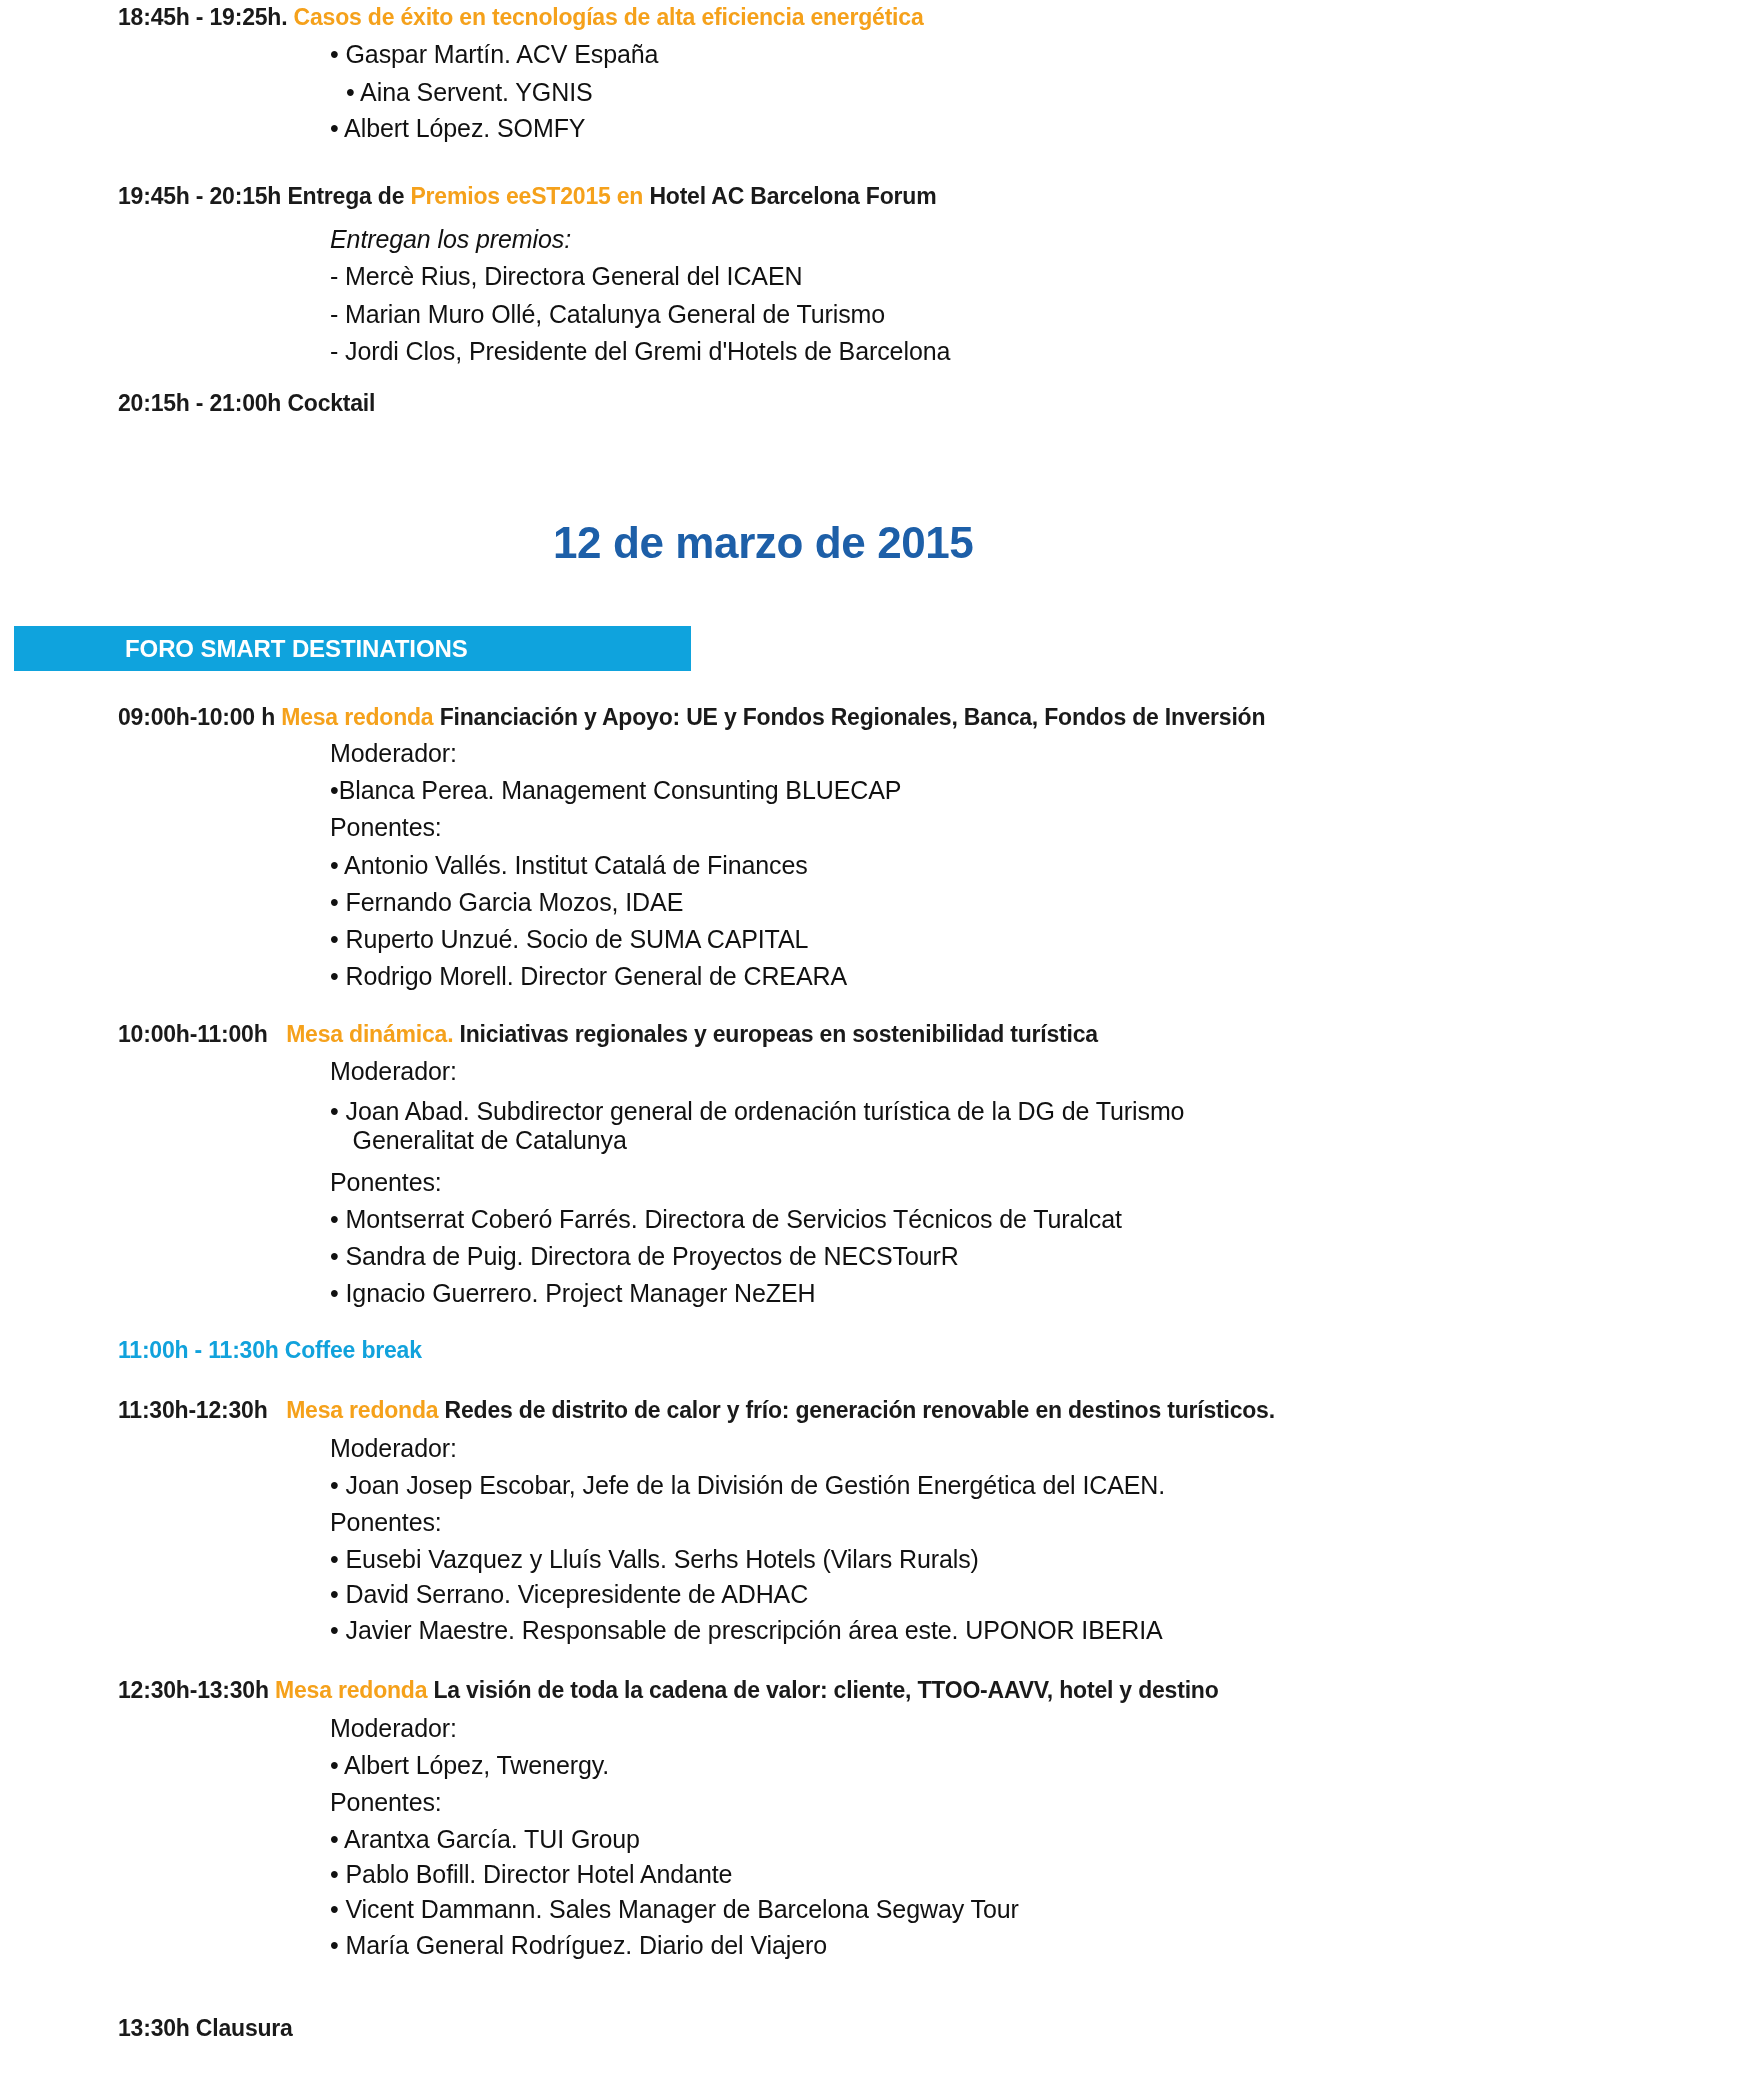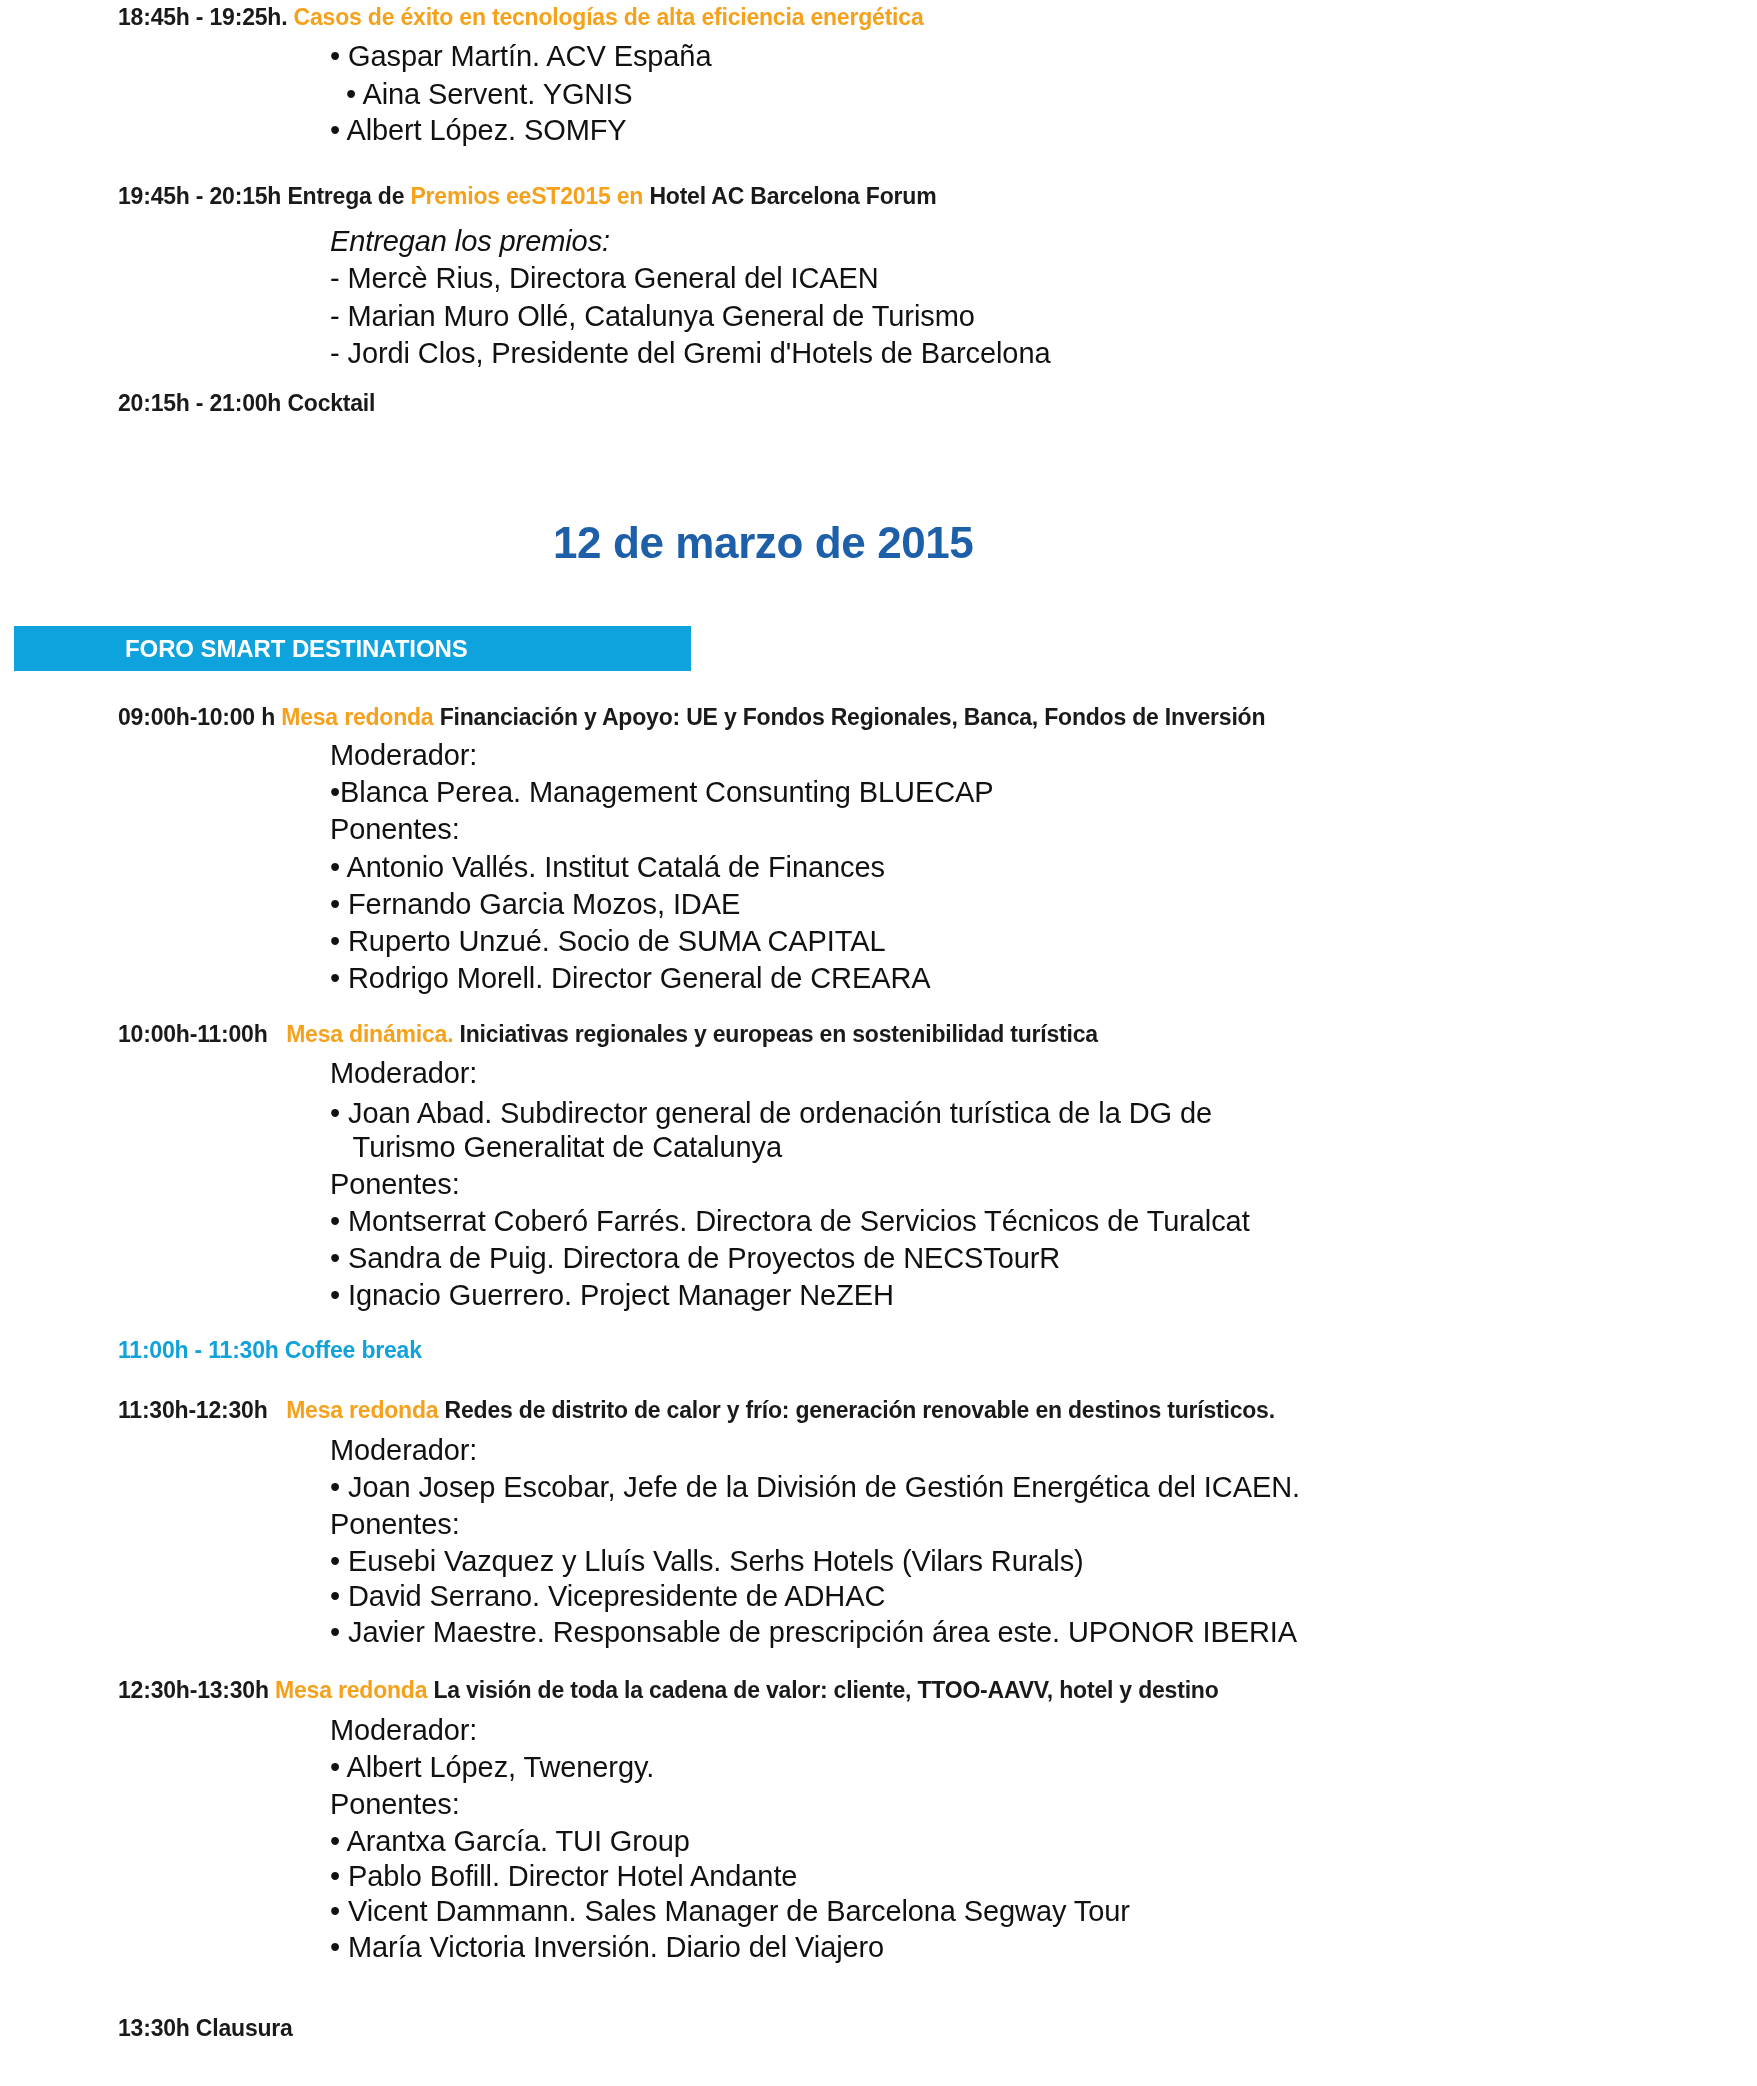--- a/index.html
+++ b/index.html
@@ -26,21 +26,21 @@
   
   .bold-head {
     font-weight: bold;
     font-size: 23px;
     line-height: 1.0;
     letter-spacing: -0.2px;
     white-space: nowrap;
   }
   .body-line {
     font-weight: normal;
-    font-size: 29px;
+    font-size: 25px;
     line-height: 1.0;
     letter-spacing: -0.1px;
   }
 
   
   .c-orange { color: #F5A11B; }
   .c-dark   { color: #1a1a1a; }
   .c-cyan   { color: #11A2DC; }
 
   .hd-row {
@@ -149,18 +149,18 @@
   <div class="hd-row bold-head" style="left:118px; top:1679px;">
     <span class="c-dark">12:30h-13:30h</span><span>&nbsp;</span><span class="c-orange">Mesa redonda</span><span class="c-dark">  La visión de toda la cadena de valor: cliente, TTOO-AAVV, hotel y destino</span>
   </div>
 
   <div class="sub body-line" style="left:330px; top:1716px;">Moderador:</div>
   <div class="sub body-line" style="left:330px; top:1753px;">• Albert López, Twenergy.</div>
   <div class="sub body-line" style="left:330px; top:1790px;">Ponentes:</div>
   <div class="sub body-line" style="left:330px; top:1827px;">• Arantxa García. TUI Group</div>
   <div class="sub body-line" style="left:330px; top:1862px;">• Pablo Bofill. Director Hotel Andante</div>
   <div class="sub body-line" style="left:330px; top:1897px;">• Vicent Dammann. Sales Manager de Barcelona Segway Tour</div>
-  <div class="sub body-line" style="left:330px; top:1933px;">• María Victoria Inversión. Diario del Viajero</div>
+  <div class="sub body-line" style="left:330px; top:1933px;">• María General Rodríguez. Diario del Viajero</div>
 
   <div class="hd-row bold-head c-dark" style="left:118px; top:2017px;">13:30h Clausura</div>
 
 </div>
 
 
 </body></html>

